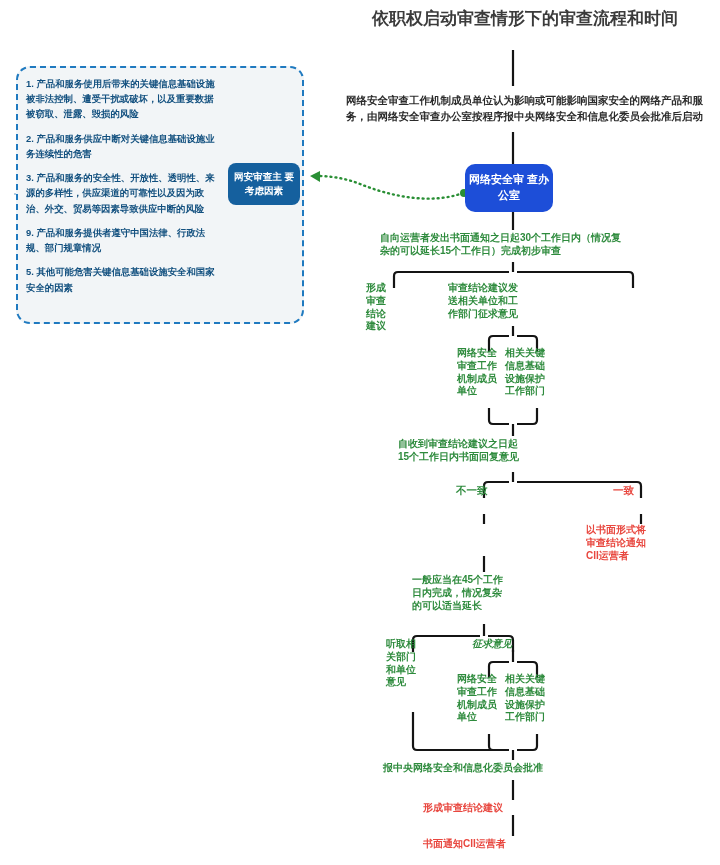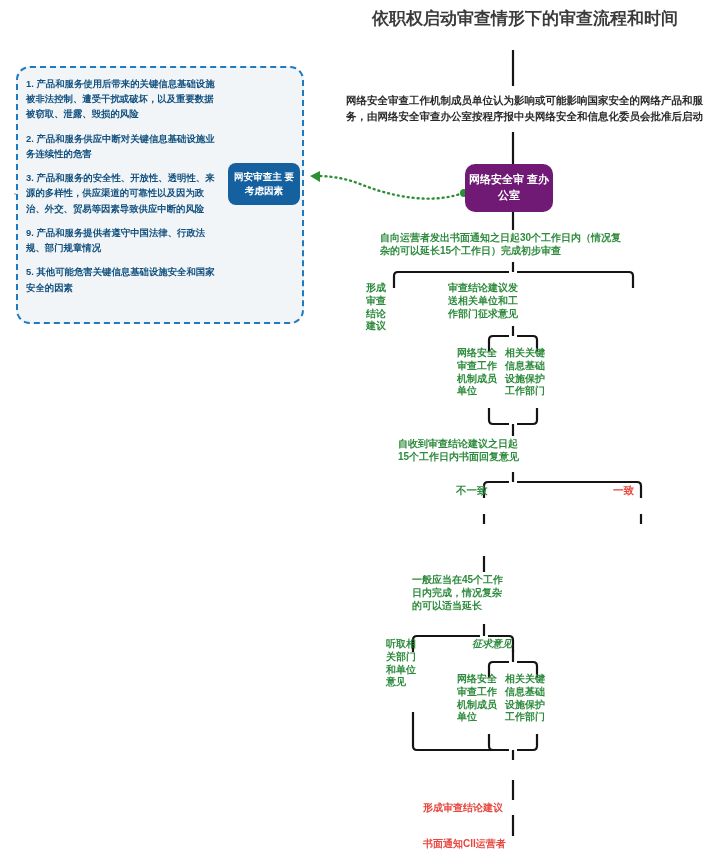--- a/index.html
+++ b/index.html
@@ -62,21 +62,21 @@
     background:#15609e;border-radius:8px;
     color:#ffffff;font-size:9.6px;font-weight:bold;
     display:flex;align-items:center;justify-content:center;
     text-align:center;line-height:1.45;
     box-sizing:border-box;padding:2px 4px;
   }
 
   
   #office-node{
     position:absolute;left:465px;top:164px;width:88px;height:48px;
-    background:#701a75;border-radius:10px;
+    background:#1d4ed8;border-radius:10px;
     color:#ffffff;font-size:11px;font-weight:bold;
     display:flex;align-items:center;justify-content:center;
     text-align:center;line-height:1.42;
     box-sizing:border-box;
   }
 </style>
 </head>
 <body>
 
 <div class="canvas">
@@ -195,20 +195,23 @@
 工作部门</div>
 
   <div class="ctext green" style="left:398px;top:438px;width:230px;font-size:10px;">自收到审查结论建议之日起
 15个工作日内书面回复意见</div>
 
   <div class="ctext green" style="left:456px;top:484px;width:56px;font-size:10.5px;">不一致</div>
 
   <div class="ctext red" style="left:613px;top:484px;width:56px;font-size:10.5px;">一致</div>
 
 
+  <div class="ctext red" style="left:586px;top:524px;width:110px;font-size:10px;">以书面形式将
+审查结论通知
+CII运营者</div>
 
   <div class="ctext green" style="left:412px;top:574px;width:144px;font-size:10px;">一般应当在45个工作
 日内完成，情况复杂
 的可以适当延长</div>
 
   <div class="ctext green" style="left:386px;top:638px;width:54px;font-size:10px;">听取相
 关部门
 和单位
 意见</div>
 
@@ -217,18 +220,19 @@
   <div class="ctext green" style="left:457px;top:673px;width:64px;font-size:10px;">网络安全
 审查工作
 机制成员
 单位</div>
 
   <div class="ctext green" style="left:505px;top:673px;width:64px;font-size:10px;">相关关键
 信息基础
 设施保护
 工作部门</div>
 
+  <div class="ctext green" style="left:383px;top:762px;width:260px;font-size:10px;">报中央网络安全和信息化委员会批准</div>
 
   <div class="ctext red" style="left:423px;top:802px;width:180px;font-size:10px;">形成审查结论建议</div>
 
   <div class="ctext red" style="left:423px;top:838px;width:180px;font-size:10px;">书面通知CII运营者</div>
 
 </div>
 
 </body></html>

